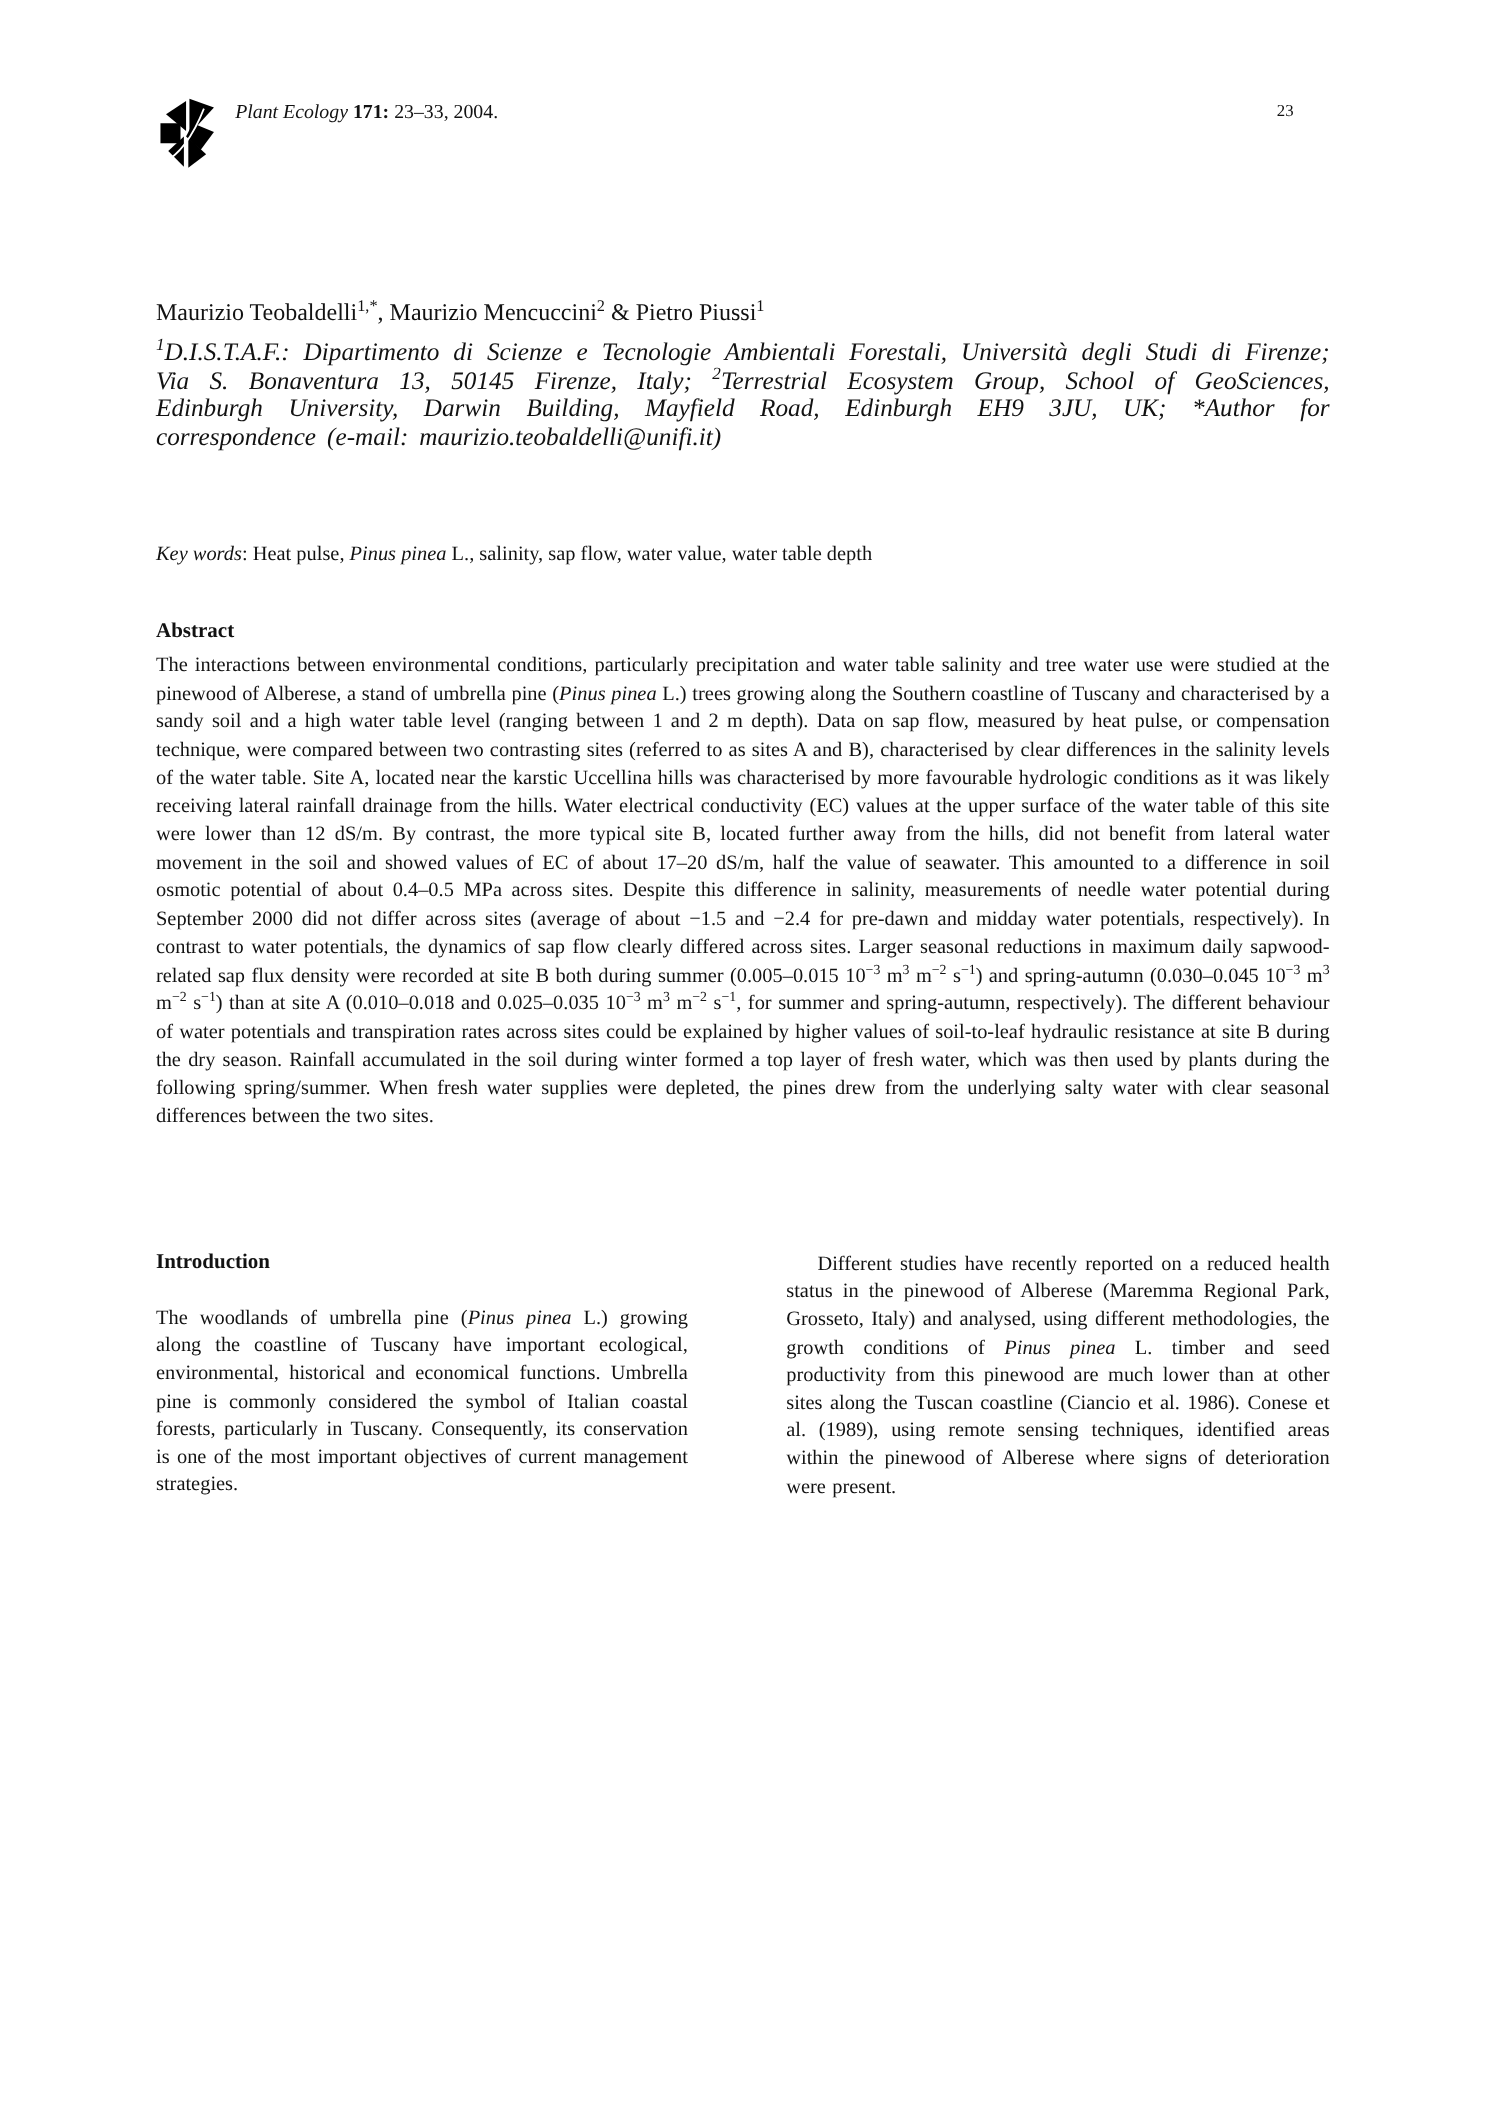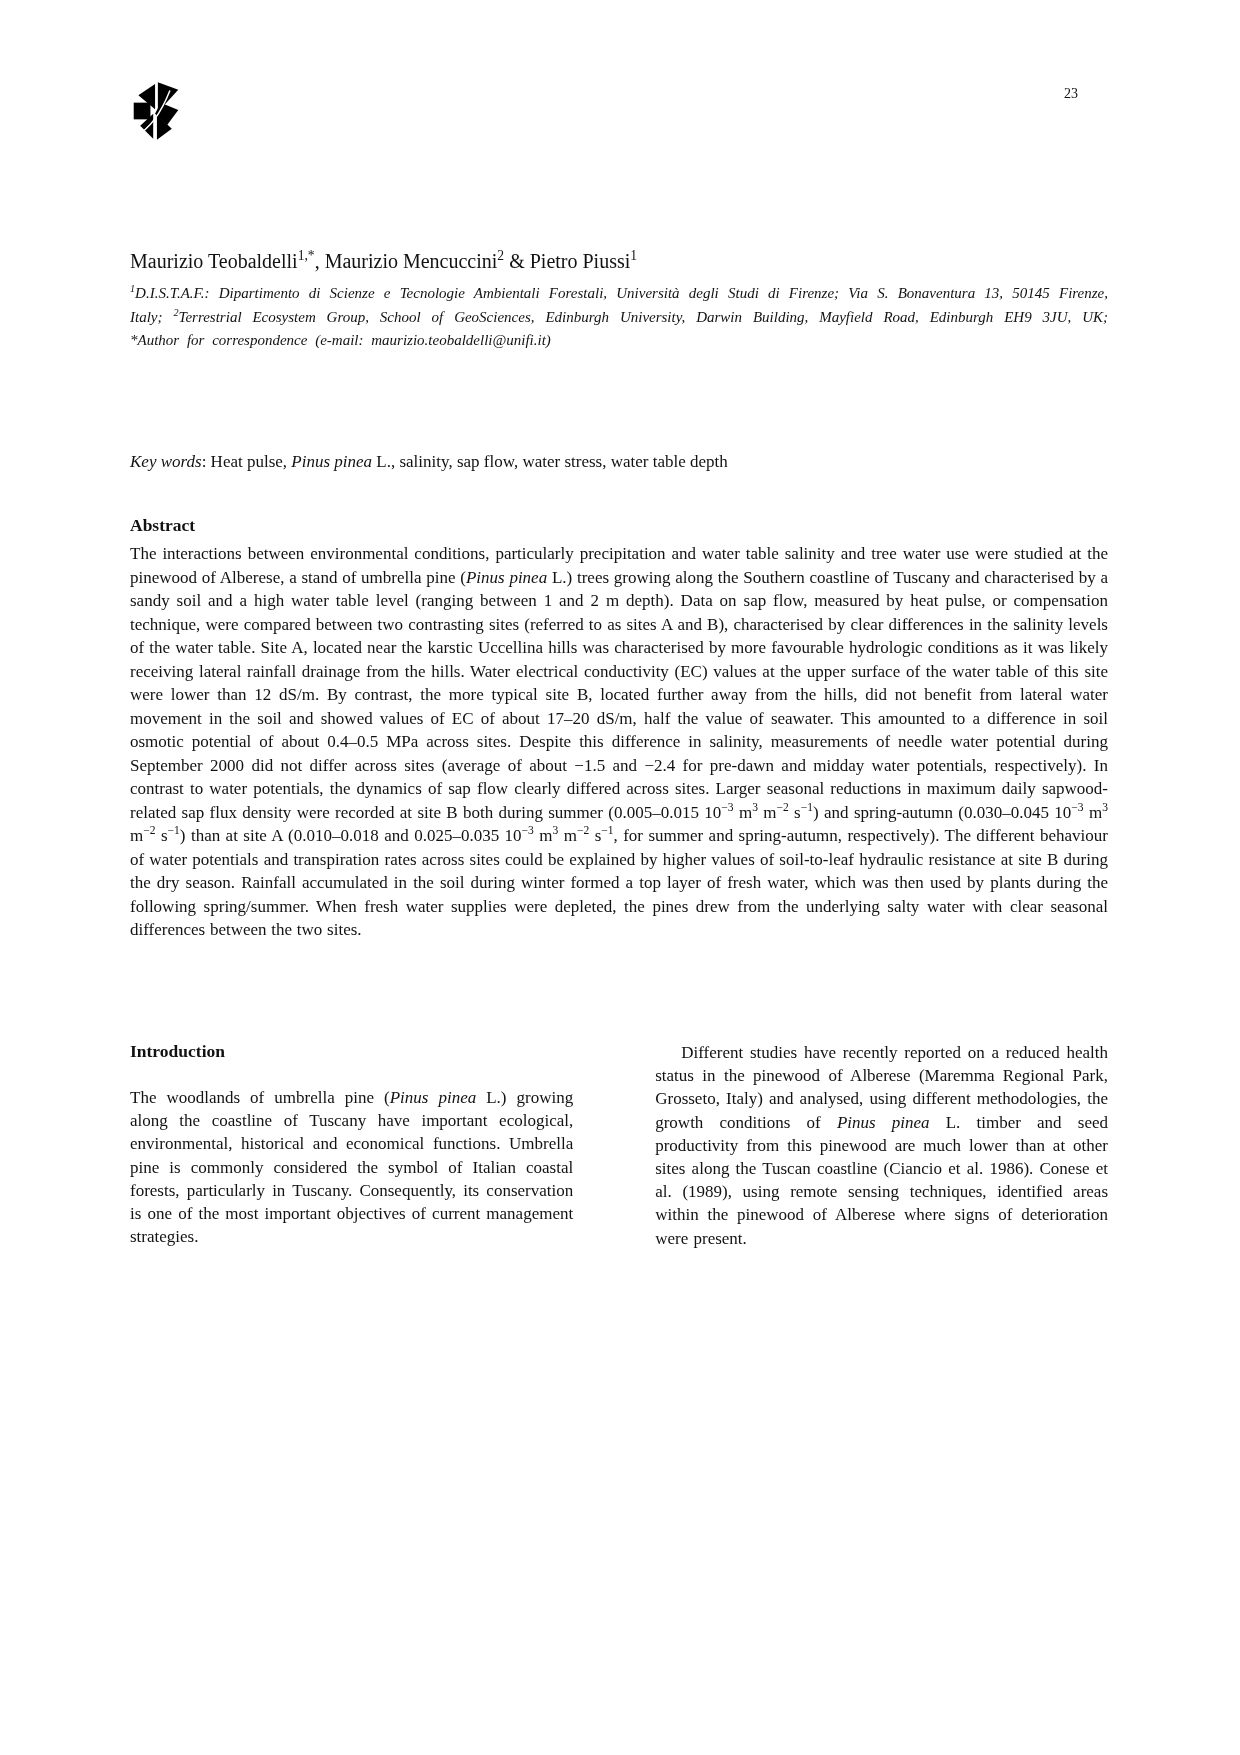--- a/index.html
+++ b/index.html
@@ -24,21 +24,21 @@
   .page-number { position:absolute; top:8px; right:30px; font-size:14px; }
 
   .paper-title {
     top:78px;
     font-size:29px; font-weight:bold; line-height:38px;
     letter-spacing:-0.2px;
   }
   .authors { top:172px; font-size:20px; }
   .affiliations {
     top:204px;
-    font-style:italic; font-size:15px; line-height:23.5px;
+    font-style:italic; font-size:21px; line-height:23.5px;
     text-align:justify; word-spacing:4px;
   }
   .keywords { top:374px; font-size:17px; }
   .section-heading { font-size:17.5px; font-weight:bold; }
   .abstract-heading { top:437px; }
   .abstract-body {
     top:464px;
     font-size:17px; line-height:23.5px;
     text-align:justify; word-spacing:0.5px;
   }
@@ -67,31 +67,32 @@
           <path d="M30 1 L52 9 L30 33 Z"></path>
           <path d="M4 23 L22 23 L22 41 L4 41 Z"></path>
           <path d="M33 23 L52 31 L40 47 L27 35 Z"></path>
           <path d="M25 35 L25 62 L11 48 Z"></path>
           <path d="M29 36 L45 51 L29 63 Z"></path>
         </g>
         <path d="M6 59 Q28 48 43 10" stroke="#ffffff" fill="none" stroke-width="1.6"></path>
       </svg>
     </div>
     <div class="journal-lines">
+      <div><span style="font-style: italic;">Plant Ecology</span><span> </span><span style="font-weight: bold;">171:</span><span> 23–33, 2004.</span></div>
     </div>
   </div>
 
   <div class="page-number">23</div>
 
 
   <div class="block authors"><span>Maurizio Teobaldelli</span><sup>1,*</sup><span>, Maurizio Mencuccini</span><sup>2</sup><span> &amp; Pietro Piussi</span><sup>1</sup></div>
 
   <div class="block affiliations"><sup>1</sup><span>D.I.S.T.A.F.: Dipartimento di Scienze e Tecnologie Ambientali Forestali, Università degli Studi di Firenze; Via S. Bonaventura 13, 50145 Firenze, Italy; </span><sup>2</sup><span>Terrestrial Ecosystem Group, School of GeoSciences, Edinburgh University, Darwin Building, Mayfield Road, Edinburgh EH9 3JU, UK; *Author for correspondence (e-mail: maurizio.teobaldelli@unifi.it)</span></div>
 
-  <div class="block keywords"><span style="font-style: italic;">Key words</span><span>: Heat pulse, </span><span style="font-style: italic;">Pinus pinea</span><span> L., salinity, sap flow, water stress, water table depth</span></div>
+  <div class="block keywords"><span style="font-style: italic;">Key words</span><span>: Heat pulse, </span><span style="font-style: italic;">Pinus pinea</span><span> L., salinity, sap flow, water value, water table depth</span></div>
 
   <h2 class="block section-heading abstract-heading">Abstract</h2>
 
   <p class="block abstract-body"><span>The interactions between environmental conditions, particularly precipitation and water table salinity and tree water use were studied at the pinewood of Alberese, a stand of umbrella pine (</span><span style="font-style: italic;">Pinus pinea</span><span> L.) trees growing along the Southern coastline of Tuscany and characterised by a sandy soil and a high water table level (ranging between 1 and 2 m depth). Data on sap flow, measured by heat pulse, or compensation technique, were compared between two contrasting sites (referred to as sites A and B), characterised by clear differences in the salinity levels of the water table. Site A, located near the karstic Uccellina hills was characterised by more favourable hydrologic conditions as it was likely receiving lateral rainfall drainage from the hills. Water electrical conductivity (EC) values at the upper surface of the water table of this site were lower than 12 dS/m. By contrast, the more typical site B, located further away from the hills, did not benefit from lateral water movement in the soil and showed values of EC of about 17–20 dS/m, half the value of seawater. This amounted to a difference in soil osmotic potential of about 0.4–0.5 MPa across sites. Despite this difference in salinity, measurements of needle water potential during September 2000 did not differ across sites (average of about −1.5 and −2.4 for pre-dawn and midday water potentials, respectively). In contrast to water potentials, the dynamics of sap flow clearly differed across sites. Larger seasonal reductions in maximum daily sapwood-related sap flux density were recorded at site B both during summer (0.005–0.015 10</span><sup>−3</sup><span> m</span><sup>3</sup><span> m</span><sup>−2</sup><span> s</span><sup>−1</sup><span>) and spring-autumn (0.030–0.045 10</span><sup>−3</sup><span> m</span><sup>3</sup><span> m</span><sup>−2</sup><span> s</span><sup>−1</sup><span>) than at site A (0.010–0.018 and 0.025–0.035 10</span><sup>−3</sup><span> m</span><sup>3</sup><span> m</span><sup>−2</sup><span> s</span><sup>−1</sup><span>, for summer and spring-autumn, respectively). The different behaviour of water potentials and transpiration rates across sites could be explained by higher values of soil-to-leaf hydraulic resistance at site B during the dry season. Rainfall accumulated in the soil during winter formed a top layer of fresh water, which was then used by plants during the following spring/summer. When fresh water supplies were depleted, the pines drew from the underlying salty water with clear seasonal differences between the two sites.</span></p>
 
   <div class="block intro-section">
     <div class="col-left">
       <h2 class="section-heading">Introduction</h2>
       <p class="col-para"><span>The woodlands of umbrella pine (</span><span style="font-style: italic;">Pinus pinea</span><span> L.) growing along the coastline of Tuscany have important ecological, environmental, historical and economical functions. Umbrella pine is commonly considered the symbol of Italian coastal forests, particularly in Tuscany. Consequently, its conservation is one of the most important objectives of current management strategies.</span></p>
     </div>

